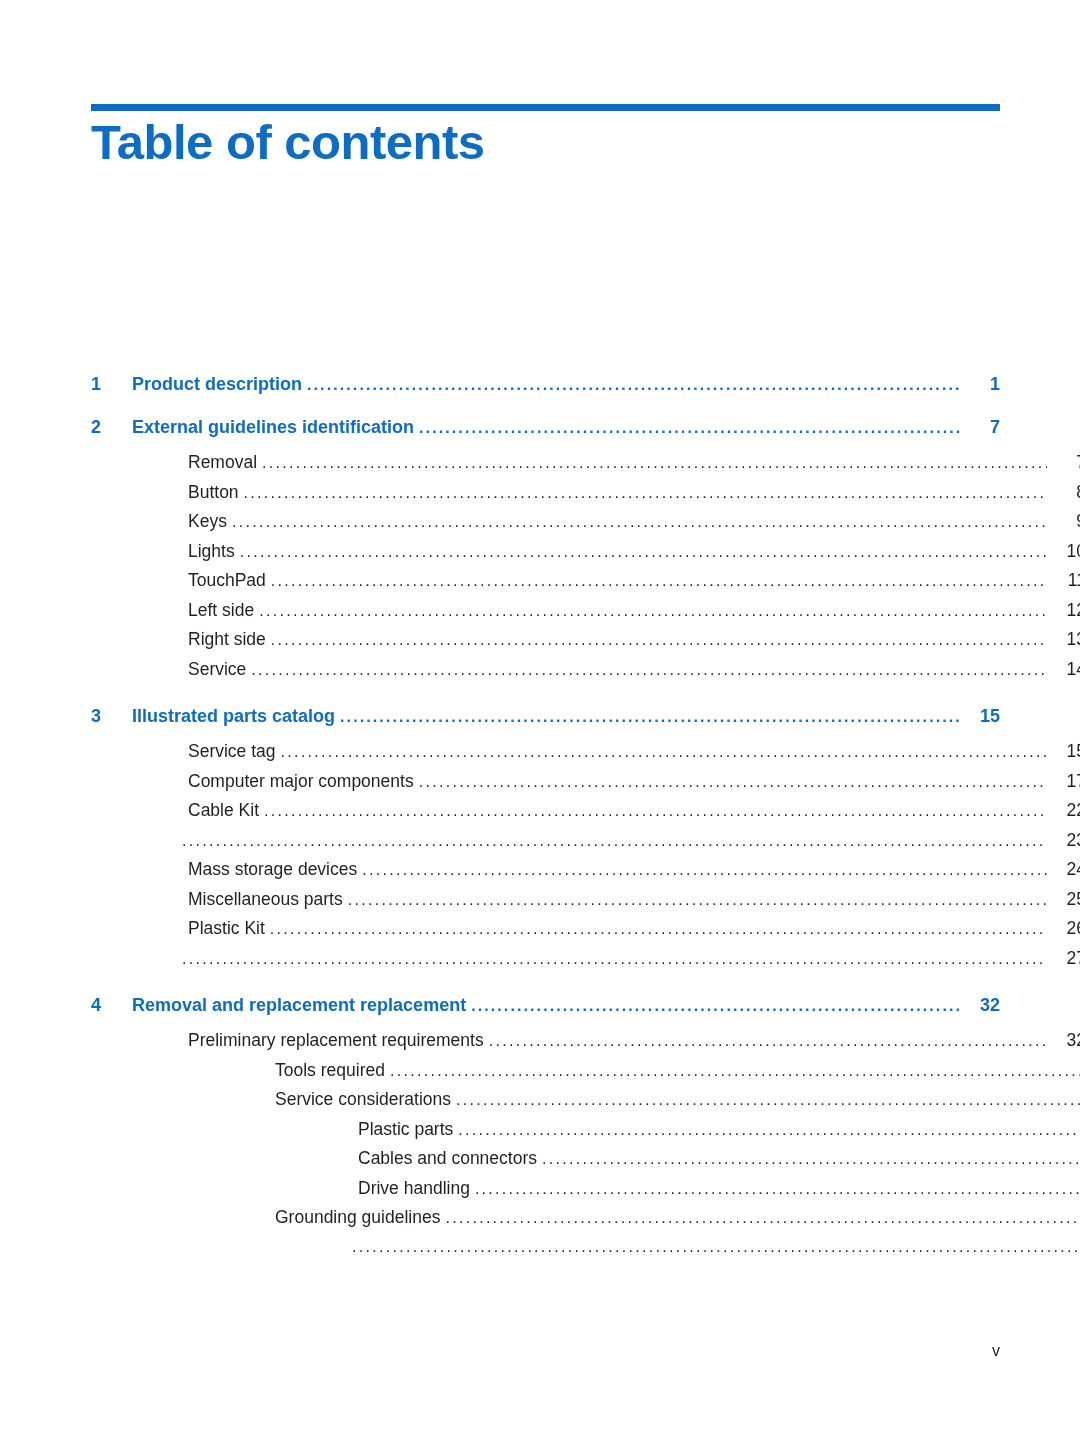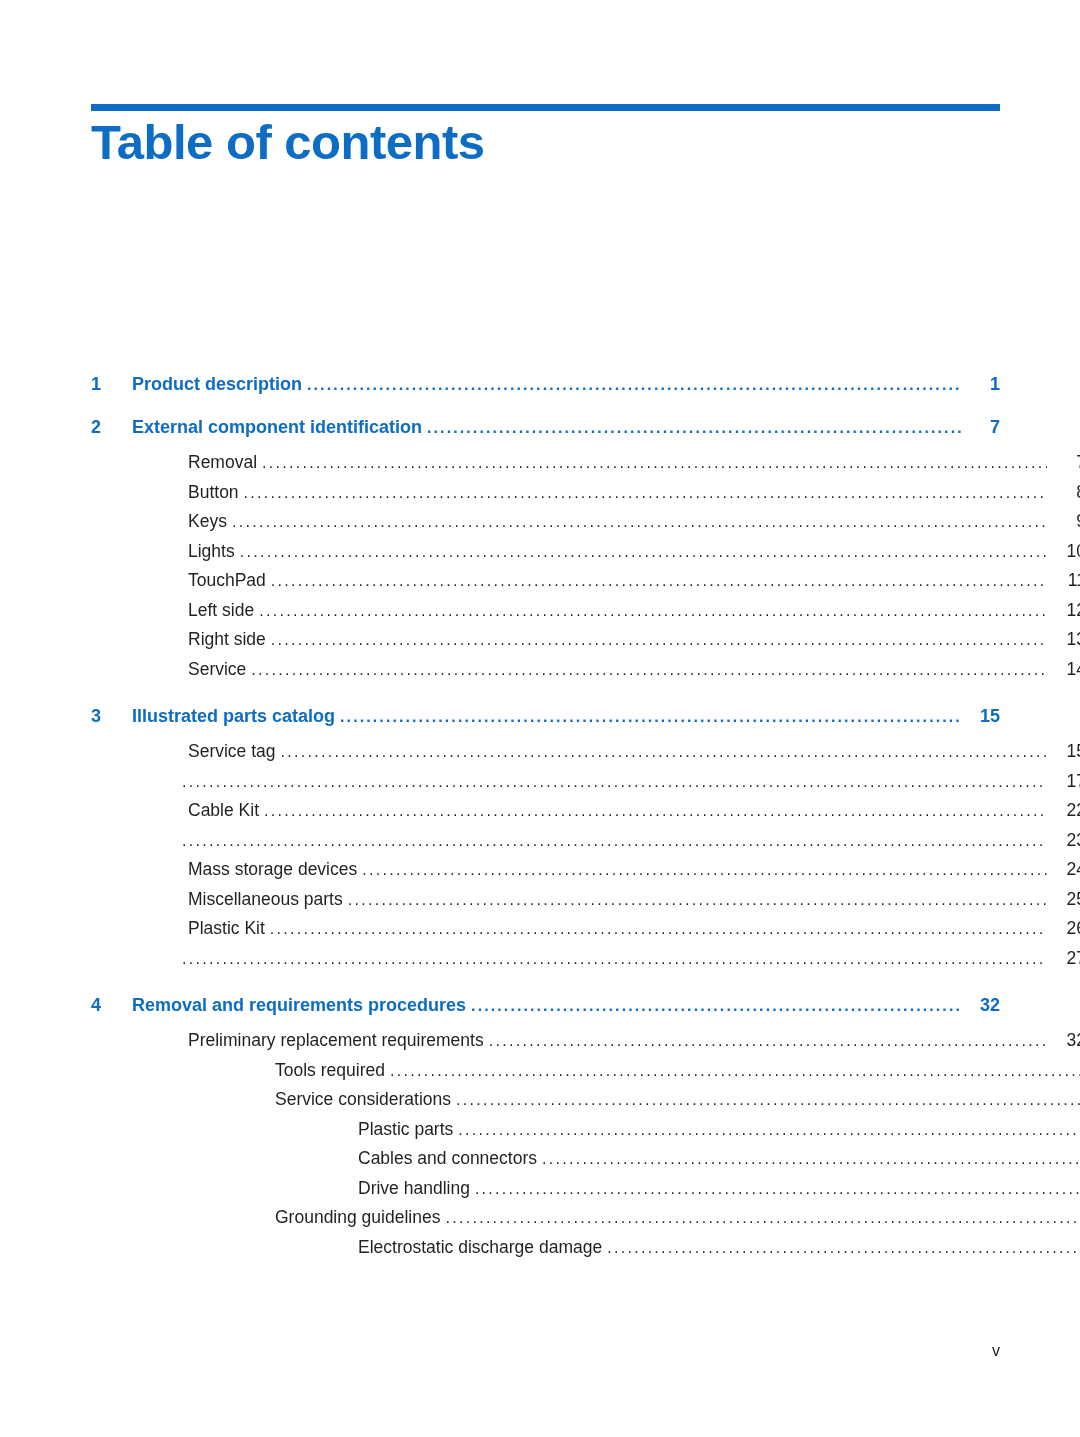--- a/index.html
+++ b/index.html
@@ -110,21 +110,21 @@
 
   <div class="toc" id="toc-list">
       <div class="toc-row lvl0">
         <span class="chapnum">1</span>
         <span class="label">Product description</span>
         <span class="dots">.......................................................................................................................................................................................................</span>
         <span class="pagenum">1</span>
       </div>
       <div class="toc-row lvl0">
         <span class="chapnum">2</span>
-        <span class="label">External component identification</span>
+        <span class="label">External guidelines identification</span>
         <span class="dots">.......................................................................................................................................................................................................</span>
         <span class="pagenum">7</span>
       </div>
       <div class="toc-row lvl1">
         <span class="label">Removal</span>
         <span class="dots">.......................................................................................................................................................................................................</span>
         <span class="pagenum">7</span>
       </div>
       <div class="toc-row lvl1">
         <span class="label">Button</span>
@@ -166,20 +166,21 @@
         <span class="label">Illustrated parts catalog</span>
         <span class="dots">.......................................................................................................................................................................................................</span>
         <span class="pagenum">15</span>
       </div>
       <div class="toc-row lvl1">
         <span class="label">Service tag</span>
         <span class="dots">.......................................................................................................................................................................................................</span>
         <span class="pagenum">15</span>
       </div>
       <div class="toc-row lvl1">
+        <span class="label">Computer major components</span>
         <span class="dots">.......................................................................................................................................................................................................</span>
         <span class="pagenum">17</span>
       </div>
       <div class="toc-row lvl1">
         <span class="label">Cable Kit</span>
         <span class="dots">.......................................................................................................................................................................................................</span>
         <span class="pagenum">22</span>
       </div>
       <div class="toc-row lvl1">
         <span class="dots">.......................................................................................................................................................................................................</span>
@@ -199,21 +200,21 @@
         <span class="label">Plastic Kit</span>
         <span class="dots">.......................................................................................................................................................................................................</span>
         <span class="pagenum">26</span>
       </div>
       <div class="toc-row lvl1">
         <span class="dots">.......................................................................................................................................................................................................</span>
         <span class="pagenum">27</span>
       </div>
       <div class="toc-row lvl0">
         <span class="chapnum">4</span>
-        <span class="label">Removal and requirements procedures</span>
+        <span class="label">Removal and replacement replacement</span>
         <span class="dots">.......................................................................................................................................................................................................</span>
         <span class="pagenum">32</span>
       </div>
       <div class="toc-row lvl1">
         <span class="label">Preliminary replacement requirements</span>
         <span class="dots">.......................................................................................................................................................................................................</span>
         <span class="pagenum">32</span>
       </div>
       <div class="toc-row lvl2">
         <span class="label">Tools required</span>
@@ -233,19 +234,18 @@
       </div>
       <div class="toc-row lvl3">
         <span class="label">Drive handling</span>
         <span class="dots">.......................................................................................................................................................................................................</span>
       </div>
       <div class="toc-row lvl2">
         <span class="label">Grounding guidelines</span>
         <span class="dots">.......................................................................................................................................................................................................</span>
       </div>
       <div class="toc-row lvl3">
-        <span class="label">Electrostatic discharge damage</span>
         <span class="dots">.......................................................................................................................................................................................................</span>
       </div>
     </div>
 
   <div class="folio">v</div>
 </div>
 
 </body></html>

